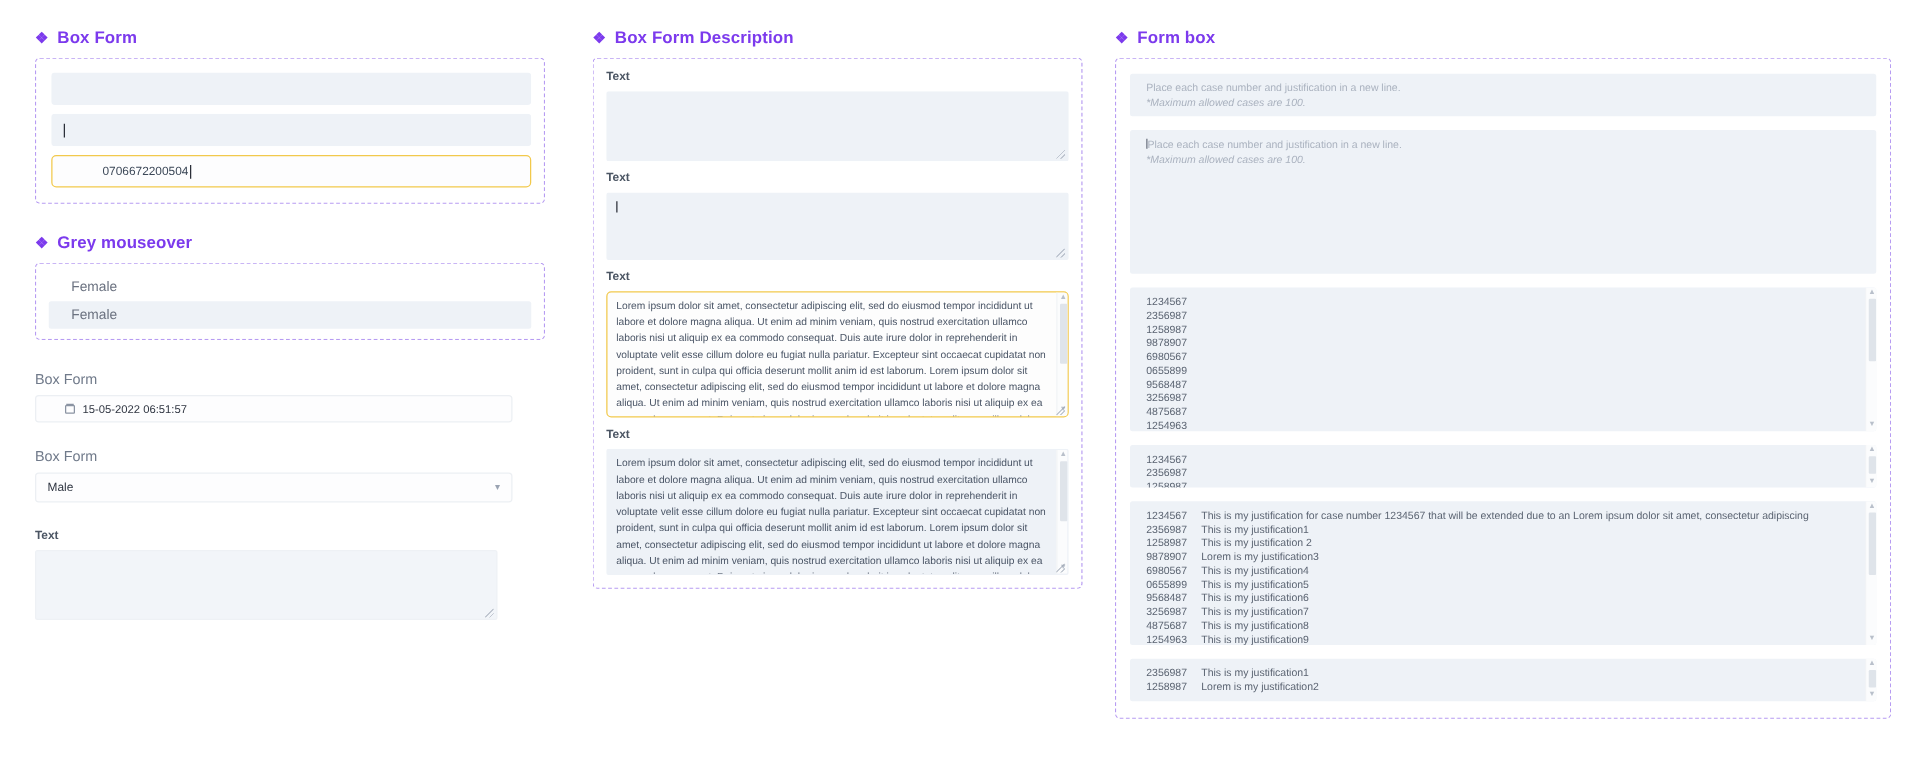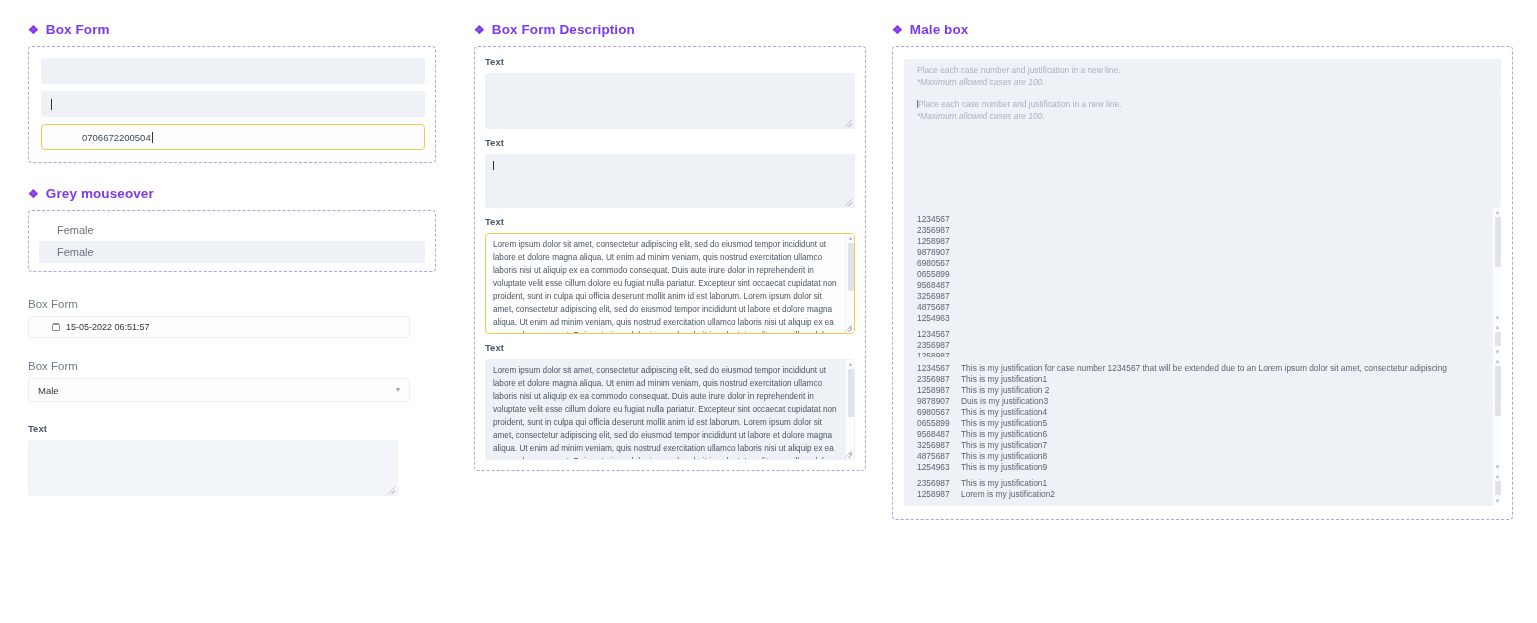--- a/index.html
+++ b/index.html
@@ -144,20 +144,21 @@
     position:absolute; left:1.5px; width:6px;
     background:#dfe4ea; border-radius:1px;
   }
 
   
   .col-right { position:absolute; left:892px; top:22px; width:621px; }
   .right-wrap { padding:12px 11px 13px 11px; }
   .rbox {
     width:100%; background:#eef2f7; border-radius:2px;
     position:relative; overflow:hidden;
+    margin-bottom:11px;
     padding:6px 16px 6px 13px;
     font-size:8.4px; line-height:1.33; color:#5b6472;
   }
   .rbox:last-child { margin-bottom:0; }
   .ph { color:#aab2bf; }
   .ph .ital { font-style:italic; display:block; margin-top:1px; }
   .rcaret {
     display:inline-block; width:1px; height:8px;
     background:#6b7280; vertical-align:-1px; margin-right:0px;
   }
@@ -281,21 +282,21 @@
         </div>
       </div>
 
     </div>
   </div>
 
   <div class="col-right">
 
     <div class="section-title">
       <span class="diamond-ico">❖</span>
-      <span>Male box</span>
+      <span>Form box</span>
     </div>
 
     <div class="dashed right-wrap">
 
       <div class="rbox" style="height:34px;">
         <div class="ph">
           <span>Place each case number and justification in a new line.</span>
           <span class="ital">*Maximum allowed cases are 100.</span>
         </div>
       </div>
@@ -339,21 +340,21 @@
           <div class="thumb" style="top:9px; height:14px;"></div>
           <div class="arr dn">▼</div>
         </div>
       </div>
 
       <div class="rbox" style="height:115px;">
         <div>
           <div class="case-line"><span class="case-no">1234567</span><span class="just">This is my justification for case number 1234567 that will be extended due to an Lorem ipsum dolor sit amet, consectetur adipiscing</span></div>
           <div class="case-line"><span class="case-no">2356987</span><span class="just">This is my justification1</span></div>
           <div class="case-line"><span class="case-no">1258987</span><span class="just">This is my justification 2</span></div>
-          <div class="case-line"><span class="case-no">9878907</span><span class="just">Duis is my justification3</span></div>
+          <div class="case-line"><span class="case-no">9878907</span><span class="just">Lorem is my justification3</span></div>
           <div class="case-line"><span class="case-no">6980567</span><span class="just">This is my justification4</span></div>
           <div class="case-line"><span class="case-no">0655899</span><span class="just">This is my justification5</span></div>
           <div class="case-line"><span class="case-no">9568487</span><span class="just">This is my justification6</span></div>
           <div class="case-line"><span class="case-no">3256987</span><span class="just">This is my justification7</span></div>
           <div class="case-line"><span class="case-no">4875687</span><span class="just">This is my justification8</span></div>
           <div class="case-line"><span class="case-no">1254963</span><span class="just">This is my justification9</span></div>
 
         </div>
         <div class="sb">
           <div class="arr up">▲</div>

